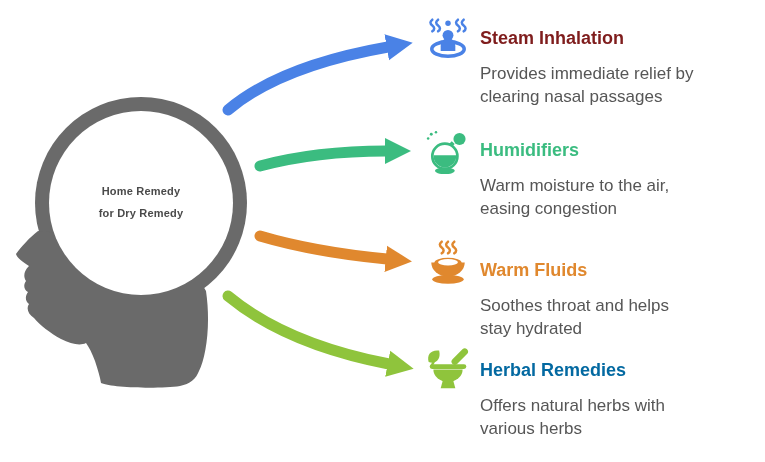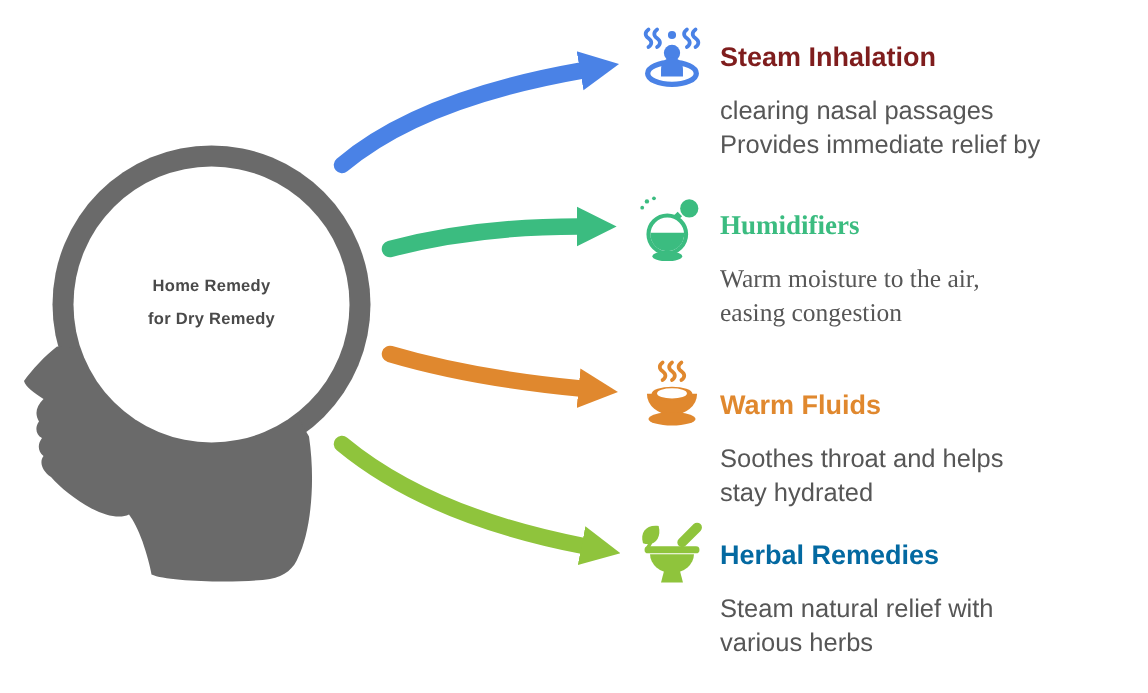--- a/index.html
+++ b/index.html
@@ -1,21 +1,21 @@
 <!DOCTYPE html>
 <html><head>
 <meta charset="utf-8">
 <style>
   html,body{margin:0;padding:0;background:#fff;font-family:"Liberation Sans",sans-serif;}
   .stage{position:relative;width:765px;height:462px;background:#fff;overflow:hidden;}
   .bg-svg{position:absolute;left:0;top:0;}
   .head-title{position:absolute;left:41px;top:180px;width:200px;text-align:center;
     font-size:11px;font-weight:bold;color:#4a4a4a;line-height:22px;letter-spacing:.2px;}
   .item{position:absolute;left:425px;width:322px;display:flex;gap:9px;}
-  .item-1{top:16px;} .item-2{top:128px;font-family:Liberation Serif, serif;} .item-3{top:238px;} .item-4{top:348px;}
+  .item-1{top:16px;} .item-2{top:128px;} .item-3{top:238px;} .item-4{top:348px;}
   .icon{width:46px;height:46px;flex:0 0 46px;display:block;}
   .icon svg{display:block;}
   .item-text{flex:1;}
   .item-title{font-size:18px;font-weight:bold;line-height:24px;margin-top:10px;}
   .item-desc{font-size:17px;line-height:23px;color:#565656;margin-top:12px;}
 </style>
 </head>
 <body>
 
 <div class="stage">
@@ -79,22 +79,22 @@
         </g>
         <circle cx="22" cy="7" r="2.6" fill="currentColor"></circle>
         <ellipse cx="22" cy="31.5" rx="15.5" ry="7" fill="none" stroke="currentColor" stroke-width="3.4"></ellipse>
         <circle cx="22" cy="18.5" r="5.2" fill="currentColor"></circle>
         <path d="M15,33.5 v-4.5 c0,-5 3,-7.5 7,-7.5 c4,0 7,2.5 7,7.5 v4.5 z" fill="currentColor"></path>
       </svg>
     </span>
     <div class="item-text">
       <div class="item-title" style="color: #7f1d1d;">Steam Inhalation</div>
       <div class="item-desc">
+        <div>Provides immediate relief by</div>
         <div>clearing nasal passages</div>
-        <div>Provides immediate relief by</div>
       </div>
     </div>
   </div>
 
   <div class="item item-2">
     <span class="icon" style="color: rgb(59, 188, 128);">
       <svg width="46" height="46" viewBox="0 0 44 44">
         <circle cx="6" cy="6" r="1.4" fill="currentColor"></circle>
         <circle cx="10.5" cy="4" r="1.2" fill="currentColor"></circle>
         <circle cx="3" cy="10" r="1.2" fill="currentColor"></circle>
@@ -144,19 +144,19 @@
         <path d="M8.5,13 L6.5,16.5" stroke="currentColor" stroke-width="2.2"></path>
         <path d="M28.5,13 L38,3.5" stroke="currentColor" stroke-width="6.2" stroke-linecap="round"></path>
         <rect x="4.5" y="15.5" width="35" height="4.5" rx="2.2" fill="currentColor"></rect>
         <path d="M8,20.5 A14,12 0 0 0 36,20.5 Z" fill="currentColor"></path>
         <path d="M17,31 L27,31 L29,38.5 L15,38.5 Z" fill="currentColor"></path>
       </svg>
     </span>
     <div class="item-text">
       <div class="item-title" style="color: #0369a1;">Herbal Remedies</div>
       <div class="item-desc">
-        <div>Steam natural relief with</div>
+        <div>Offers natural herbs with</div>
         <div>various herbs</div>
       </div>
     </div>
   </div>
 
 </div>
 
 </body></html>

